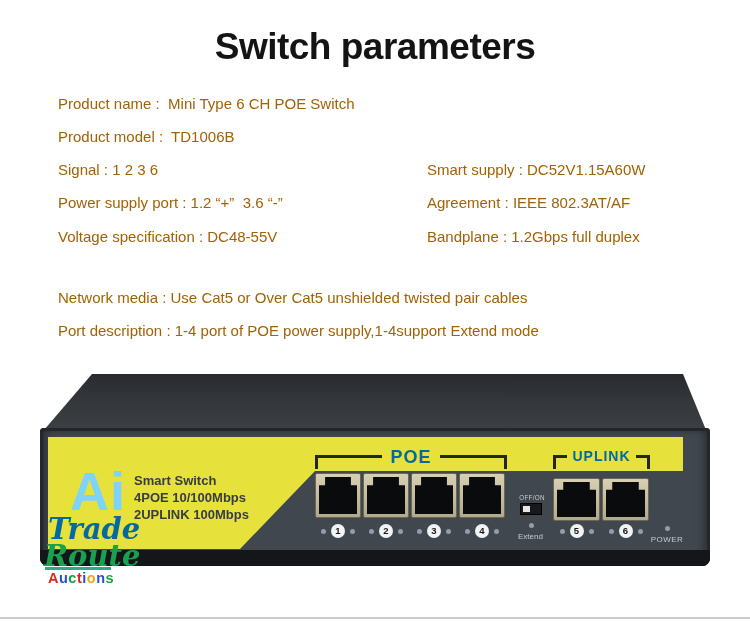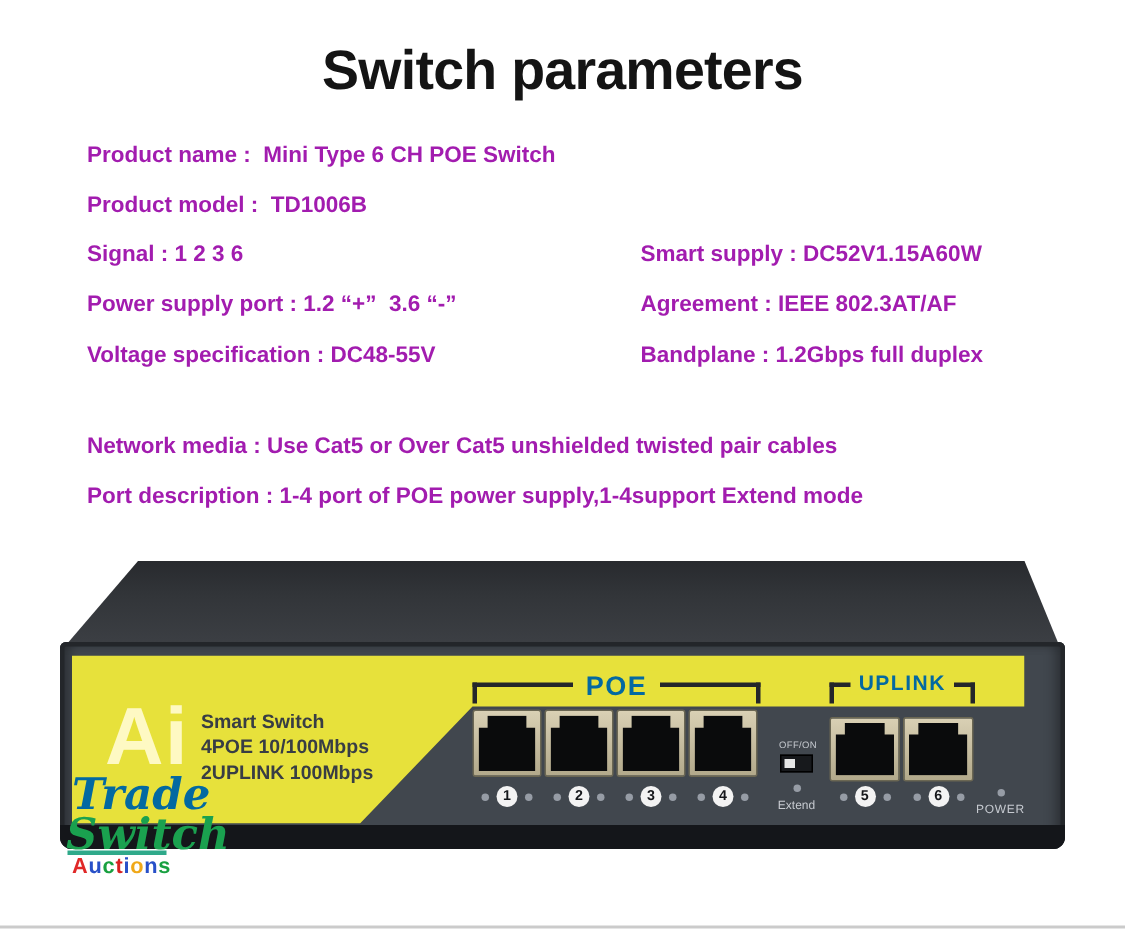--- a/index.html
+++ b/index.html
@@ -5,21 +5,21 @@
   html,body{margin:0;padding:0;}
   .page{
     position:relative; width:750px; height:621px; background:#ffffff;
     overflow:hidden; font-family:"Liberation Sans", sans-serif;
   }
   .title{
     position:absolute; top:26px; left:0; width:750px; text-align:center;
     font-size:37px; font-weight:700; color:#141414; letter-spacing:-0.5px;
   }
   .spec-line{
-    position:absolute; font-size:15px; font-weight:700; color:#a21caf; white-space:pre;
+    position:absolute; font-size:15px; font-weight:400; color:#a16207; white-space:pre;
   }
   .col-l{left:58px;} .col-r{left:427px;}
   .r0{top:95px;} .r1{top:128px;} .r2{top:161px;} .r3{top:194px;} .r4{top:228px;}
   .f0{top:289px;} .f1{top:322px;}
 
   
   .device{position:absolute; left:38px; top:370px; width:674px; height:200px;}
   .top-face{
     position:absolute; left:0; top:0; width:674px; height:60px;
     background:linear-gradient(180deg,#26282c 0%, #323539 45%, #3c3f44 100%);
@@ -34,21 +34,21 @@
     position:absolute; left:0; top:0; width:670px; height:138px;
     background:#e7e13b;
     clip-path:polygon(8px 9px, 643px 9px, 643px 43px, 275px 43px, 200px 121px, 8px 121px);
   }
   .bottom-strip{
     position:absolute; left:0; bottom:0; width:670px; height:16px;
     background:#14161a; border-radius:0 0 8px 8px;
   }
   .brand{
     position:absolute; left:30px; top:36px; font-size:54px; font-weight:700;
-    color:#fef9c3; letter-spacing:1px; line-height:1;
+    color:#7dd3fc; letter-spacing:1px; line-height:1;
   }
   .panel-lines{position:absolute; left:94px; top:44px; line-height:17px;
     font-size:13px; font-weight:700; color:#383d44; white-space:nowrap;}
   .bracket{position:absolute; text-align:center;}
   .bracket .bar{position:absolute; left:0; right:0; top:8px; height:3px; background:#24262a;}
   .bracket .cap{position:absolute; top:8px; width:3px; height:14px; background:#24262a;}
   .bracket .cap.l{left:0;} .bracket .cap.r{right:0;}
   .bracket .lbl{
     position:relative; display:inline-block; background:#e7e13b; padding:0 8px;
     font-weight:700; color:#0369a1; letter-spacing:1px;
@@ -73,21 +73,21 @@
   .ind-row{position:absolute; display:flex; gap:2px;}
   .poe-inds{left:275px; top:96px;}
   .uplink-inds{left:513px; top:96px;}
   .ind-cell{width:46px; height:14px; display:flex; align-items:center; justify-content:center; gap:5px;}
   .uplink-inds .ind-cell{width:47px;}
   .led{width:5px; height:5px; border-radius:50%; background:#969ca5;}
   .num-circle{
     width:14px; height:14px; border-radius:50%; background:#f3f3f3;
     color:#15171b; font-size:9.5px; font-weight:700; line-height:14px; text-align:center;
   }
-  .switch-col{position:absolute; left:478px; top:66px; width:26px; text-align:center;}
+  .switch-col{position:absolute; left:478px; top:66px; width:26px; text-align:left;}
   .offon{font-size:7px; color:#c6cad0; letter-spacing:0.3px; transform:scale(.9);}
   .mini-switch{position:relative; margin:2px auto 0; width:20px; height:10px;
     background:#17191c; border:1px solid #000;}
   .mini-switch .knob{position:absolute; left:2px; top:2px; width:7px; height:6px; background:#e6e6e6;}
   .switch-col .led{margin:8px auto 0;}
   .extend{font-size:8px; color:#c6cad0; margin-top:4px;}
   .power-col{position:absolute; left:600px; top:98px; width:54px;
     display:flex; flex-direction:column; align-items:center; gap:4px;}
   .power-lbl{font-size:8px; color:#c6cad0; letter-spacing:0.5px;}
 
@@ -217,18 +217,18 @@
       <div class="power-col">
         <div class="led"></div>
         <div class="power-lbl">POWER</div>
       </div>
 
       <div class="bottom-strip"></div>
     </div>
   </div>
 
   <div class="wm wm-trade">Trade</div>
-  <div class="wm wm-route">Switch</div>
+  <div class="wm wm-route">Route</div>
   <div class="wm-underline"></div>
   <div class="wm-auctions"><span style="color: rgb(224, 40, 40);">A</span><span style="color: rgb(40, 80, 200);">u</span><span style="color: rgb(24, 160, 64);">c</span><span style="color: rgb(216, 32, 32);">t</span><span style="color: rgb(40, 80, 200);">i</span><span style="color: rgb(240, 168, 24);">o</span><span style="color: rgb(40, 80, 200);">n</span><span style="color: rgb(24, 160, 64);">s</span></div>
 
   <div class="hairline"></div>
 </div>
 
 </body></html>

